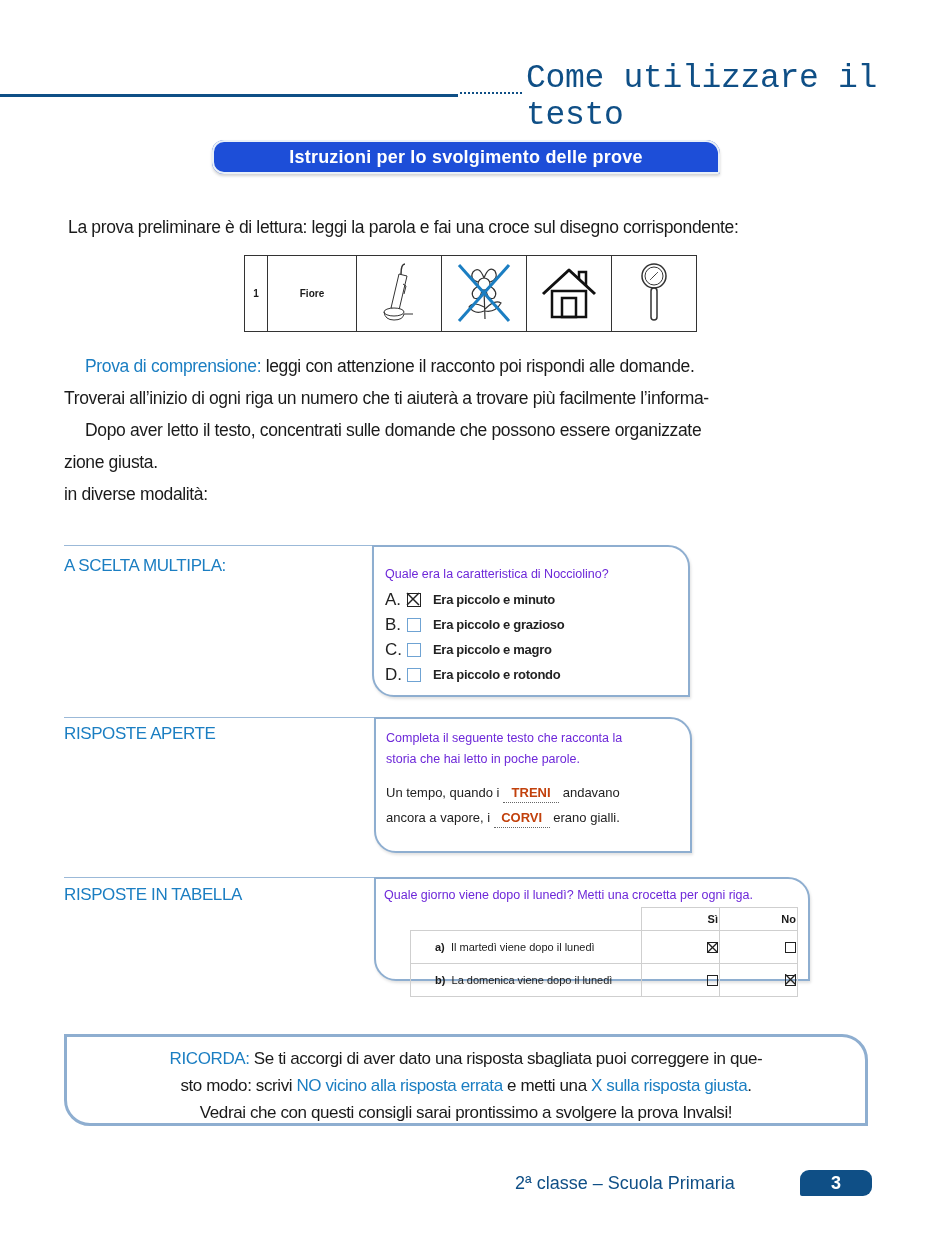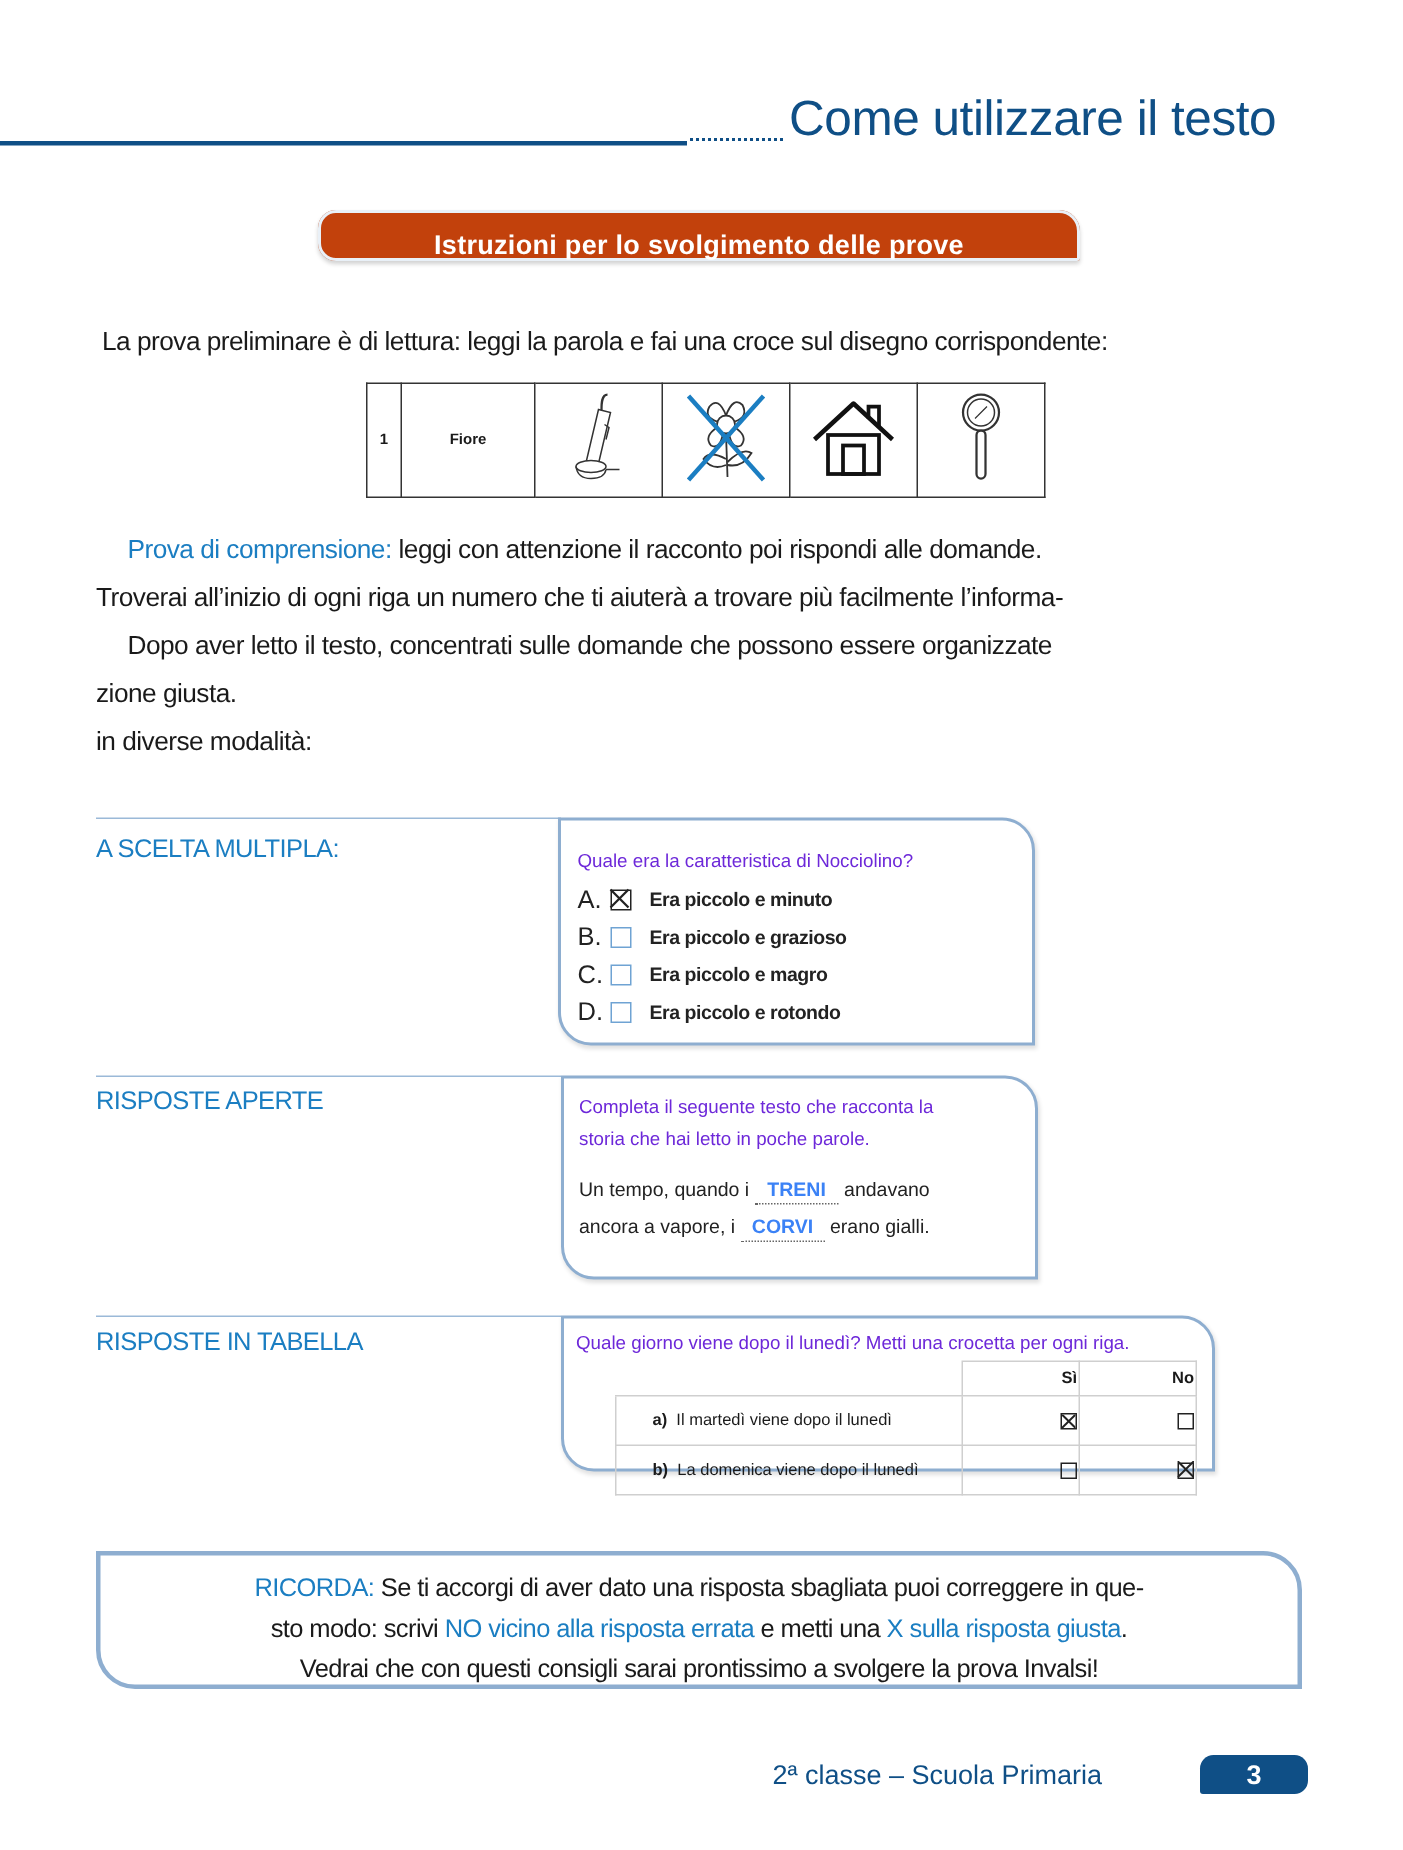--- a/index.html
+++ b/index.html
@@ -3,26 +3,26 @@
 <meta charset="utf-8">
 <style>
   html, body { margin: 0; padding: 0; background: #ffffff; }
   body { width: 935px; height: 1233px; position: relative; overflow: hidden;
          font-family: "Liberation Sans", sans-serif; color: #1a1a1a; }
   .abs { position: absolute; }
 
   
   .hdr-line { left: 0; top: 94px; width: 458px; height: 3px; background: #0f4f86; }
   .hdr-dots { left: 460px; top: 92px; width: 62px; border-bottom: 2px dotted #0f4f86; }
-  .hdr-title { left: 526px; top: 60px; font-size: 33px; color: #0f4f86; letter-spacing: -0.3px; }
-
-  
-  .tab { left: 212px; top: 140px; width: 508px; height: 34px; background: #c2410c;
+  .hdr-title { left: 526px; top: 60px; font-size: 33px; color: #0f4f86; letter-spacing: -0.3px; font-family: Liberation Mono, monospace; }
+
+  
+  .tab { left: 212px; top: 140px; width: 508px; height: 34px; background: #1d4ed8;
          border-radius: 12px 14px 2px 12px; box-shadow: 0 2px 3px rgba(0,0,0,0.18), inset 0 0 0 2px #e9f0f7;
-         display: flex; align-items: flex-end; justify-content: center; }
+         display: flex; align-items: center; justify-content: center; }
   .tab span { color: #ffffff; font-weight: bold; font-size: 18px; letter-spacing: 0.2px; }
 
   .p { font-size: 17.5px; line-height: 32px; letter-spacing: -0.35px; }
   .blue { color: #1b7ec2; }
 
   
   .wtab { left: 244px; top: 255px; border-collapse: collapse; }
   .wtab td { border: 1px solid #333; height: 73px; text-align: center; font-family: "Liberation Sans", sans-serif; }
   .wtab tr td { border-top: 1px solid #333; border-bottom: 1px solid #333; }
   .wtab .c1 { width: 20px; font-size: 10px; font-weight: bold; }
@@ -37,21 +37,21 @@
 
   .q-title { font-size: 12.5px; color: #6d28d9; font-weight: normal; }
   .opt { font-size: 13px; display: flex; align-items: center; height: 25px; }
   .opt .lt { font-size: 17px; width: 20px; color: #222; }
   .opt .box { width: 12px; height: 12px; border: 1.5px solid #6fa3d3; margin: 0 12px 0 2px; position: relative; }
   .opt .box.x { border-color: #222; }
   .opt .txt { letter-spacing: -0.3px; color: #222; font-weight: bold; }
 
   .fill { font-size: 13px; line-height: 25px; color: #222; }
   .blank { display: inline-block; border-bottom: 1px dotted #666; width: 56px; text-align: center;
-           color: #3b82f6; font-weight: bold; line-height: 18px; }
+           color: #c2410c; font-weight: bold; line-height: 18px; }
 
   .ttab { border-collapse: collapse; font-size: 11px; }
   .ttab td { border: 1px solid #cfcfcf; height: 30px; }
   .ttab .hd { height: 20px; font-weight: bold; text-align: center; }
   .ttab .lbl { width: 205px; padding-left: 24px; margin-top: 22px; }
   .ttab .ck { width: 75px; text-align: right; }
   .cb { display: inline-block; width: 9px; height: 9px; border: 1px solid #222; position: relative; vertical-align: middle; }
 
   .ricorda { left: 64px; top: 1034px; width: 804px; height: 92px; border: 3px solid #8eaed0;
              border-radius: 0 26px 0 26px; text-align: center; font-size: 17px; line-height: 27px;

